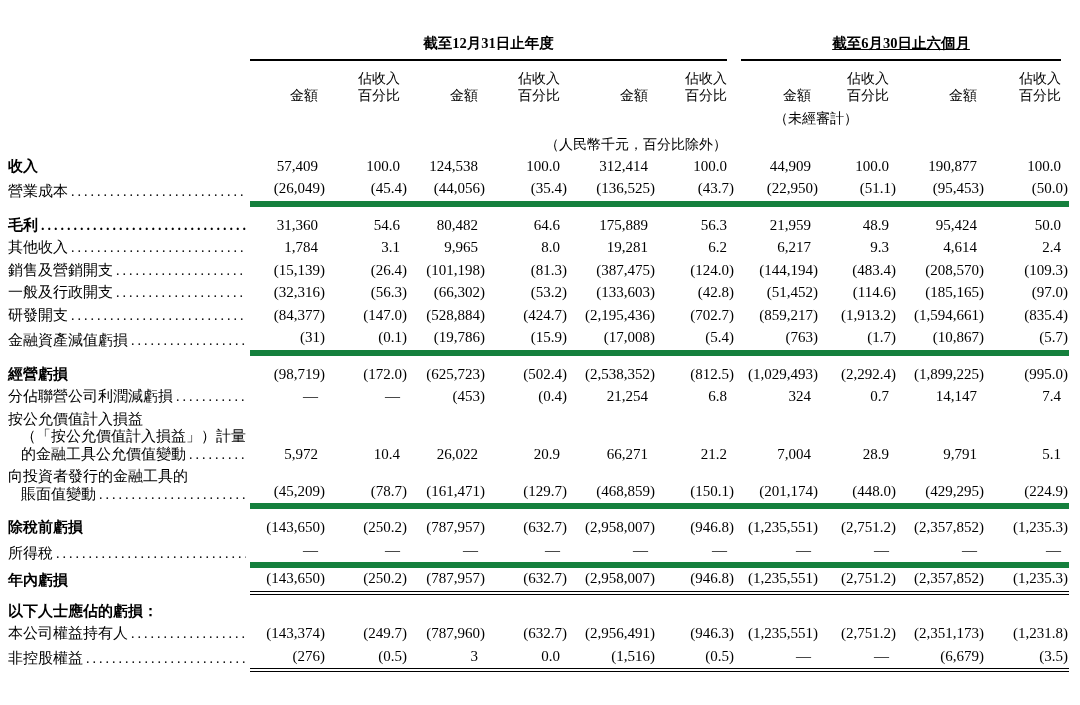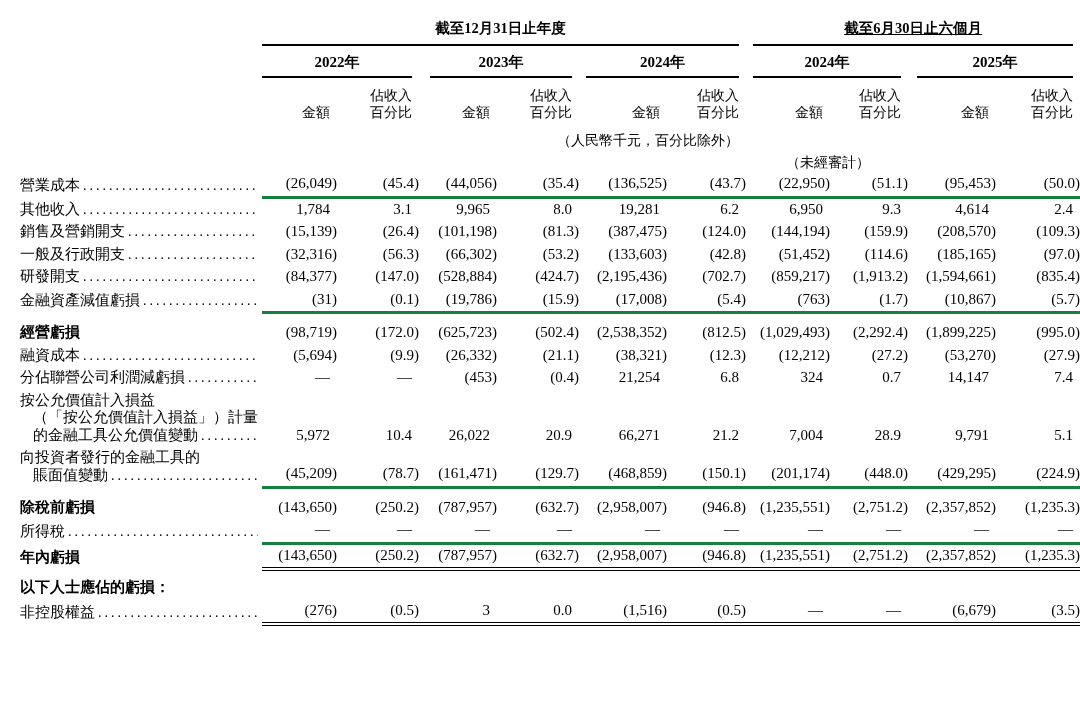--- a/index.html
+++ b/index.html
@@ -4,42 +4,42 @@
 <style>
   * { box-sizing: border-box; }
   html, body {
     margin: 0; padding: 0;
     width: 1080px; height: 705px;
     background: #ffffff;
     color: #000000;
     font-family: "Liberation Serif", "DejaVu Serif", serif;
     overflow: hidden;
   }
-  .page { padding: 12px 0 0 20px; }
+  .page { padding: 12px 0 0 8px; margin-top: 15px; }
 
   table { border-collapse: collapse; table-layout: fixed; width: 1061px; }
   td { vertical-align: bottom; font-size: 15px; line-height: 17.5px; padding: 2px 0 3px 0; }
 
   
   .label { text-align: left; padding-right: 4px; }
   .label .lline { display: flex; align-items: baseline; }
   .label .txt { white-space: nowrap; }
   .label .cont { padding-left: 13px; }
   .b { font-weight: bold; }
   .leader { flex: 1 1 auto; overflow: hidden; height: 1.05em; margin-left: 3px; min-width: 0; }
   .leader::after {
     content: "........................................................................................";
     letter-spacing: 3px; font-size: 14px;
   }
 
   
   .val { text-align: right; padding-right: 8px; white-space: nowrap; }
   .val.paren { padding-right: 1px; }
   tr.boldvals td.val { font-weight: normal; }
-  tr.rule  td.val { border-bottom: 3px solid #15803d; }
+  tr.rule  td.val { border-bottom: 6px solid #15803d; }
   tr.drule td.val { border-bottom: 4px double #000; }
   tr.gap td { padding-top: 10px; }
 
   
   thead td { padding: 0; }
   .grp {
     border-bottom: 2px solid #000; text-align: center; font-weight: bold;
     font-size: 14.5px; padding: 8px 0 6px 0; margin-right: 8px;
   }
   .g2 { margin-left: 6px; text-decoration: underline; }
@@ -80,38 +80,20 @@
           </div>
         </td>
         <td colspan="4">
           <div class="grp g2">
             <span>截至6月30日止六個月</span>
           </div>
         </td>
       </tr>
       <tr>
         <td></td>
-        <td colspan="2">
-          <div class="yr"><span>2022年</span></div>
-        </td>
-        <td colspan="2">
-          <div class="yr m10"><span>2023年</span></div>
-        </td>
-        <td colspan="2">
-          <div class="yr m6"><span>2024年</span></div>
-        </td>
-        <td colspan="2">
-          <div class="yr m6"><span>2024年</span></div>
-        </td>
-        <td colspan="2">
-          <div class="yr m8"><span>2025年</span></div>
-        </td>
-      </tr>
-      <tr>
-        <td></td>
         <td class="val sub"><span>金額</span></td>
         <td class="val sub">
             <span class="shl">佔收入</span>
             <span class="shl">百分比</span>
           </td>
         <td class="val sub"><span>金額</span></td>
         <td class="val sub">
             <span class="shl">佔收入</span>
             <span class="shl">百分比</span>
           </td>
@@ -123,85 +105,120 @@
         <td class="val sub"><span>金額</span></td>
         <td class="val sub">
             <span class="shl">佔收入</span>
             <span class="shl">百分比</span>
           </td>
         <td class="val sub"><span>金額</span></td>
         <td class="val sub">
             <span class="shl">佔收入</span>
             <span class="shl">百分比</span>
           </td>
-      </tr>
-      <tr>
-        <td></td>
-        <td colspan="6" class="noteR"><span>（人民幣千元，百分比除外）</span></td>
-        <td colspan="4"></td>
       </tr>
       <tr>
         <td></td>
         <td colspan="6"></td>
         <td colspan="2" class="noteC"><span>（未經審計）</span></td>
         <td colspan="2"></td>
       </tr>
+      <tr>
+        <td></td>
+        <td colspan="6" class="noteR"><span>（人民幣千元，百分比除外）</span></td>
+        <td colspan="4"></td>
+      </tr>
     </thead>
     <tbody id="table-body">
+        <tr class="">
+          <td class="label b">
+            <div class="lline">
+              <span class="txt">收入</span>
+            </div>
+          </td>
+          <td class="val amt">57,409</td>
+          <td class="val pct">100.0</td>
+          <td class="val amt">124,538</td>
+          <td class="val pct">100.0</td>
+          <td class="val amt">312,414</td>
+          <td class="val pct">100.0</td>
+          <td class="val amt">44,909</td>
+          <td class="val pct">100.0</td>
+          <td class="val amt">190,877</td>
+          <td class="val pct">100.0</td>
+        </tr>
         <tr class="rule">
           <td class="label">
             <div class="lline">
               <span class="txt">營業成本</span>
               <span class="leader"></span>
             </div>
           </td>
           <td class="val amt paren">(26,049)</td>
           <td class="val pct paren">(45.4)</td>
           <td class="val amt paren">(44,056)</td>
           <td class="val pct paren">(35.4)</td>
           <td class="val amt paren">(136,525)</td>
           <td class="val pct paren">(43.7)</td>
           <td class="val amt paren">(22,950)</td>
           <td class="val pct paren">(51.1)</td>
           <td class="val amt paren">(95,453)</td>
           <td class="val pct paren">(50.0)</td>
         </tr>
+        <tr class="gap">
+          <td class="label b">
+            <div class="lline">
+              <span class="txt">毛利</span>
+              <span class="leader"></span>
+            </div>
+          </td>
+          <td class="val amt">31,360</td>
+          <td class="val pct">54.6</td>
+          <td class="val amt">80,482</td>
+          <td class="val pct">64.6</td>
+          <td class="val amt">175,889</td>
+          <td class="val pct">56.3</td>
+          <td class="val amt">21,959</td>
+          <td class="val pct">48.9</td>
+          <td class="val amt">95,424</td>
+          <td class="val pct">50.0</td>
+        </tr>
         <tr class="">
           <td class="label">
             <div class="lline">
               <span class="txt">其他收入</span>
               <span class="leader"></span>
             </div>
           </td>
           <td class="val amt">1,784</td>
           <td class="val pct">3.1</td>
           <td class="val amt">9,965</td>
           <td class="val pct">8.0</td>
           <td class="val amt">19,281</td>
           <td class="val pct">6.2</td>
-          <td class="val amt">6,950</td>
+          <td class="val amt">6,217</td>
           <td class="val pct">9.3</td>
           <td class="val amt">4,614</td>
           <td class="val pct">2.4</td>
         </tr>
         <tr class="">
           <td class="label">
             <div class="lline">
               <span class="txt">銷售及營銷開支</span>
               <span class="leader"></span>
             </div>
           </td>
           <td class="val amt paren">(15,139)</td>
           <td class="val pct paren">(26.4)</td>
           <td class="val amt paren">(101,198)</td>
           <td class="val pct paren">(81.3)</td>
           <td class="val amt paren">(387,475)</td>
           <td class="val pct paren">(124.0)</td>
           <td class="val amt paren">(144,194)</td>
-          <td class="val pct paren">(159.9)</td>
+          <td class="val pct paren">(483.4)</td>
           <td class="val amt paren">(208,570)</td>
           <td class="val pct paren">(109.3)</td>
         </tr>
         <tr class="">
           <td class="label">
             <div class="lline">
               <span class="txt">一般及行政開支</span>
               <span class="leader"></span>
             </div>
           </td>
@@ -265,38 +282,20 @@
           <td class="val amt paren">(2,538,352)</td>
           <td class="val pct paren">(812.5)</td>
           <td class="val amt paren">(1,029,493)</td>
           <td class="val pct paren">(2,292.4)</td>
           <td class="val amt paren">(1,899,225)</td>
           <td class="val pct paren">(995.0)</td>
         </tr>
         <tr class="">
           <td class="label">
             <div class="lline">
-              <span class="txt">融資成本</span>
-              <span class="leader"></span>
-            </div>
-          </td>
-          <td class="val amt paren">(5,694)</td>
-          <td class="val pct paren">(9.9)</td>
-          <td class="val amt paren">(26,332)</td>
-          <td class="val pct paren">(21.1)</td>
-          <td class="val amt paren">(38,321)</td>
-          <td class="val pct paren">(12.3)</td>
-          <td class="val amt paren">(12,212)</td>
-          <td class="val pct paren">(27.2)</td>
-          <td class="val amt paren">(53,270)</td>
-          <td class="val pct paren">(27.9)</td>
-        </tr>
-        <tr class="">
-          <td class="label">
-            <div class="lline">
               <span class="txt">分佔聯營公司利潤減虧損</span>
               <span class="leader"></span>
             </div>
           </td>
           <td class="val amt">—</td>
           <td class="val pct">—</td>
           <td class="val amt paren">(453)</td>
           <td class="val pct paren">(0.4)</td>
           <td class="val amt">21,254</td>
           <td class="val pct">6.8</td>
@@ -412,20 +411,38 @@
           <td class="val pct"></td>
           <td class="val amt"></td>
           <td class="val pct"></td>
           <td class="val amt"></td>
           <td class="val pct"></td>
           <td class="val amt"></td>
           <td class="val pct"></td>
           <td class="val amt"></td>
           <td class="val pct"></td>
         </tr>
+        <tr class="">
+          <td class="label">
+            <div class="lline">
+              <span class="txt">本公司權益持有人</span>
+              <span class="leader"></span>
+            </div>
+          </td>
+          <td class="val amt paren">(143,374)</td>
+          <td class="val pct paren">(249.7)</td>
+          <td class="val amt paren">(787,960)</td>
+          <td class="val pct paren">(632.7)</td>
+          <td class="val amt paren">(2,956,491)</td>
+          <td class="val pct paren">(946.3)</td>
+          <td class="val amt paren">(1,235,551)</td>
+          <td class="val pct paren">(2,751.2)</td>
+          <td class="val amt paren">(2,351,173)</td>
+          <td class="val pct paren">(1,231.8)</td>
+        </tr>
         <tr class="drule">
           <td class="label">
             <div class="lline">
               <span class="txt">非控股權益</span>
               <span class="leader"></span>
             </div>
           </td>
           <td class="val amt paren">(276)</td>
           <td class="val pct paren">(0.5)</td>
           <td class="val amt">3</td>

